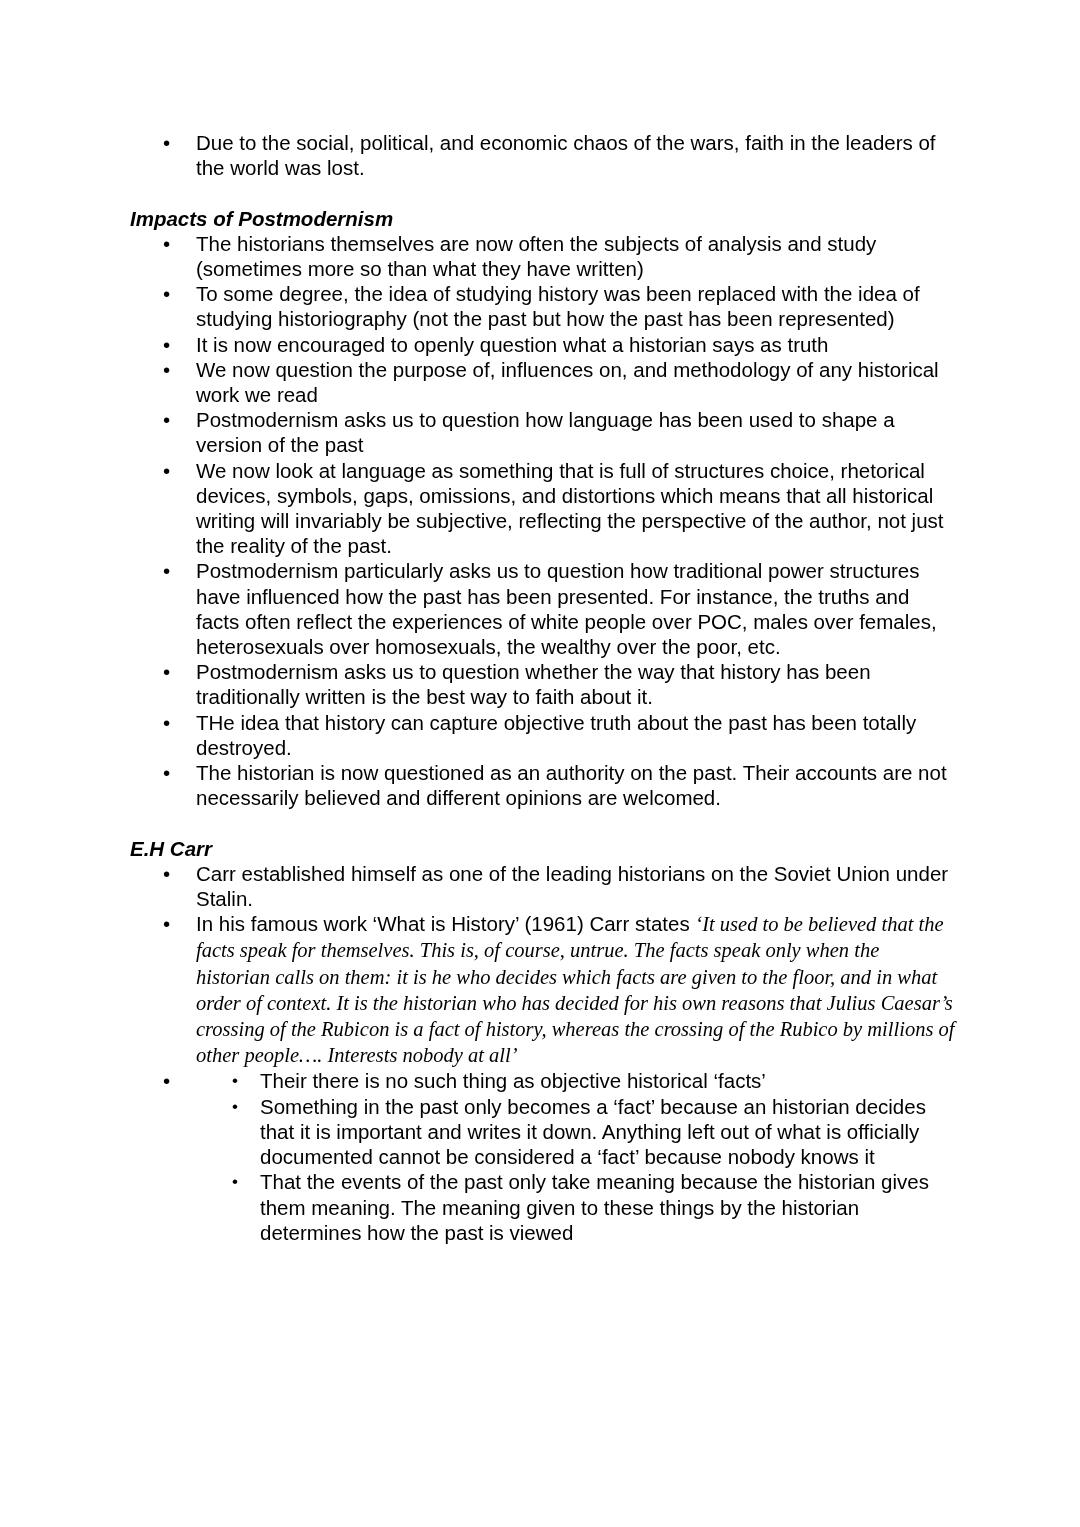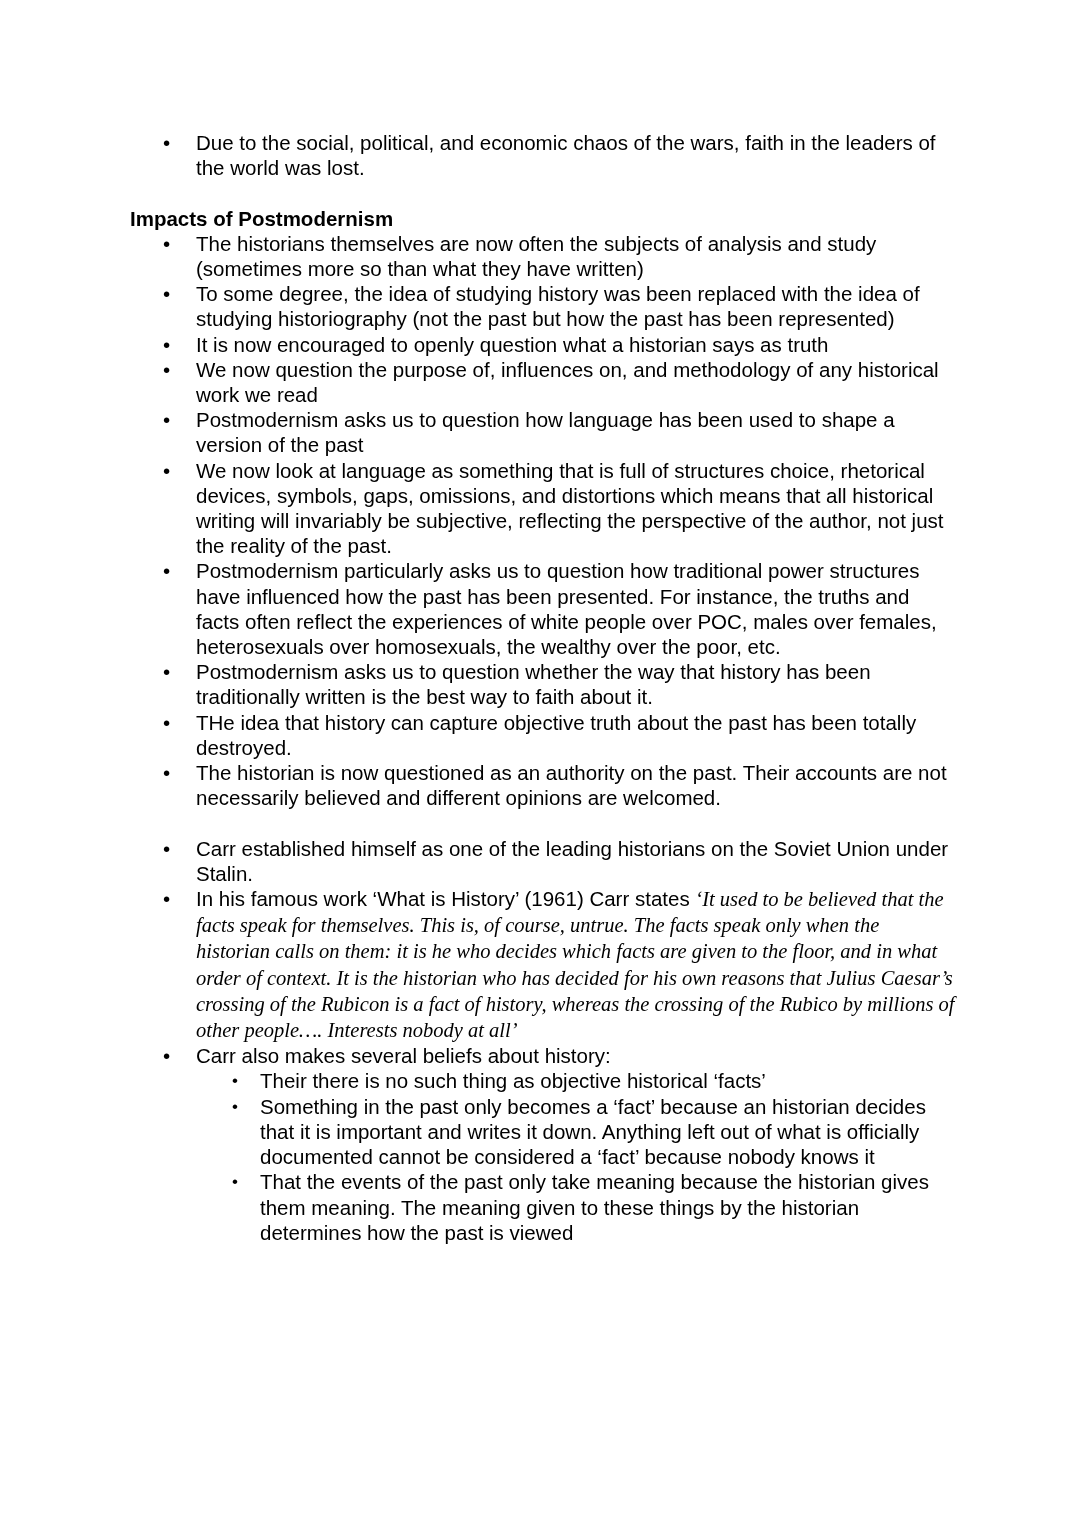--- a/index.html
+++ b/index.html
@@ -27,20 +27,21 @@
     line-height: 25.2px;
   }
 
   
   .section-heading {
     font-weight: bold;
     font-size: 20.5px;
     line-height: 25.2px;
     margin: 0;
     padding: 0;
+    font-style: italic;
   }
   .spacer-line {
     height: 25.2px;
   }
 
   
   ul.level1 {
     list-style: none;
     margin: 0;
     padding: 0;
@@ -143,35 +144,35 @@
         <span class="txt">THe idea that history can capture objective truth about the past has been totally destroyed.</span>
       </li>
       <li>
         <span class="bullet">•</span>
         <span class="txt">The historian is now questioned as an authority on the past. Their accounts are not necessarily believed and different opinions are welcomed.</span>
       </li>
     </ul>
 
     <div class="spacer-line"></div>
 
+    <div class="section-heading">E.H Carr</div>
 
     <ul class="level1">
       <li>
         <span class="bullet">•</span>
         <span class="txt">Carr established himself as one of the leading historians on the Soviet Union under Stalin.</span>
       </li>
 
       <li>
         <span class="bullet">•</span>
         <span class="txt"><span>In his famous work ‘What is History’ (1961) Carr states </span><span class="italic">‘It used to be believed that the facts speak for themselves. This is, of course, untrue. The facts speak only when the historian calls on them: it is he who decides which facts are given to the floor, and in what order of context. It is the historian who has decided for his own reasons that Julius Caesar’s crossing of the Rubicon is a fact of history, whereas the crossing of the Rubico by millions of other people…. Interests nobody at all’</span></span>
       </li>
 
       <li>
         <span class="bullet">•</span>
-        <span class="txt">Carr also makes several beliefs about history:</span>
 
         <ul class="level2">
           <li>
             <span class="bullet">•</span>
             <span class="txt">Their there is no such thing as objective historical ‘facts’</span>
           </li>
           <li>
             <span class="bullet">•</span>
             <span class="txt">Something in the past only becomes a ‘fact’ because an historian decides that it is important and writes it down. Anything left out of what is officially documented cannot be considered a ‘fact’ because nobody knows it</span>
           </li>

